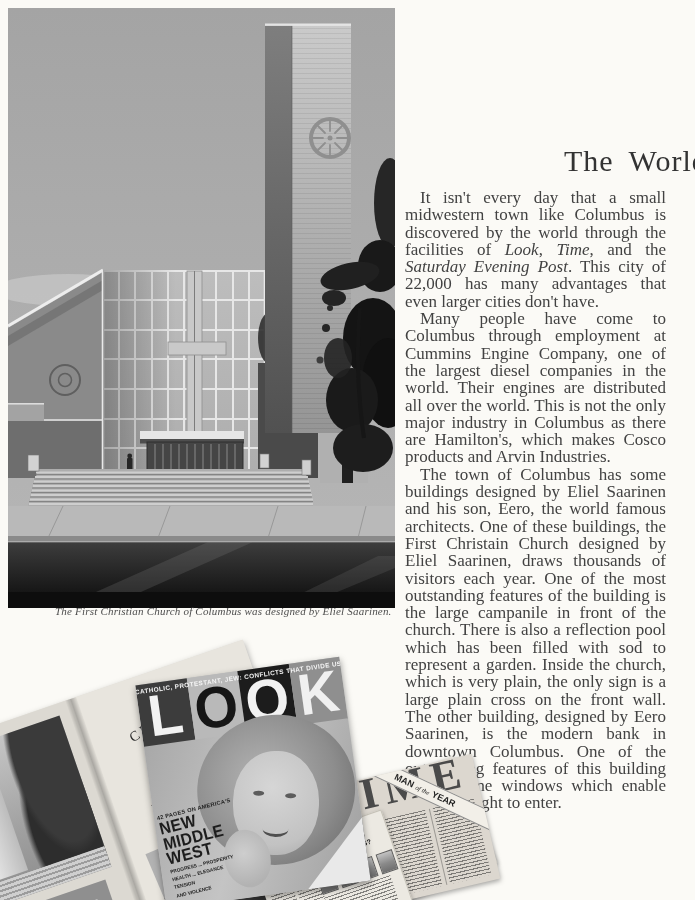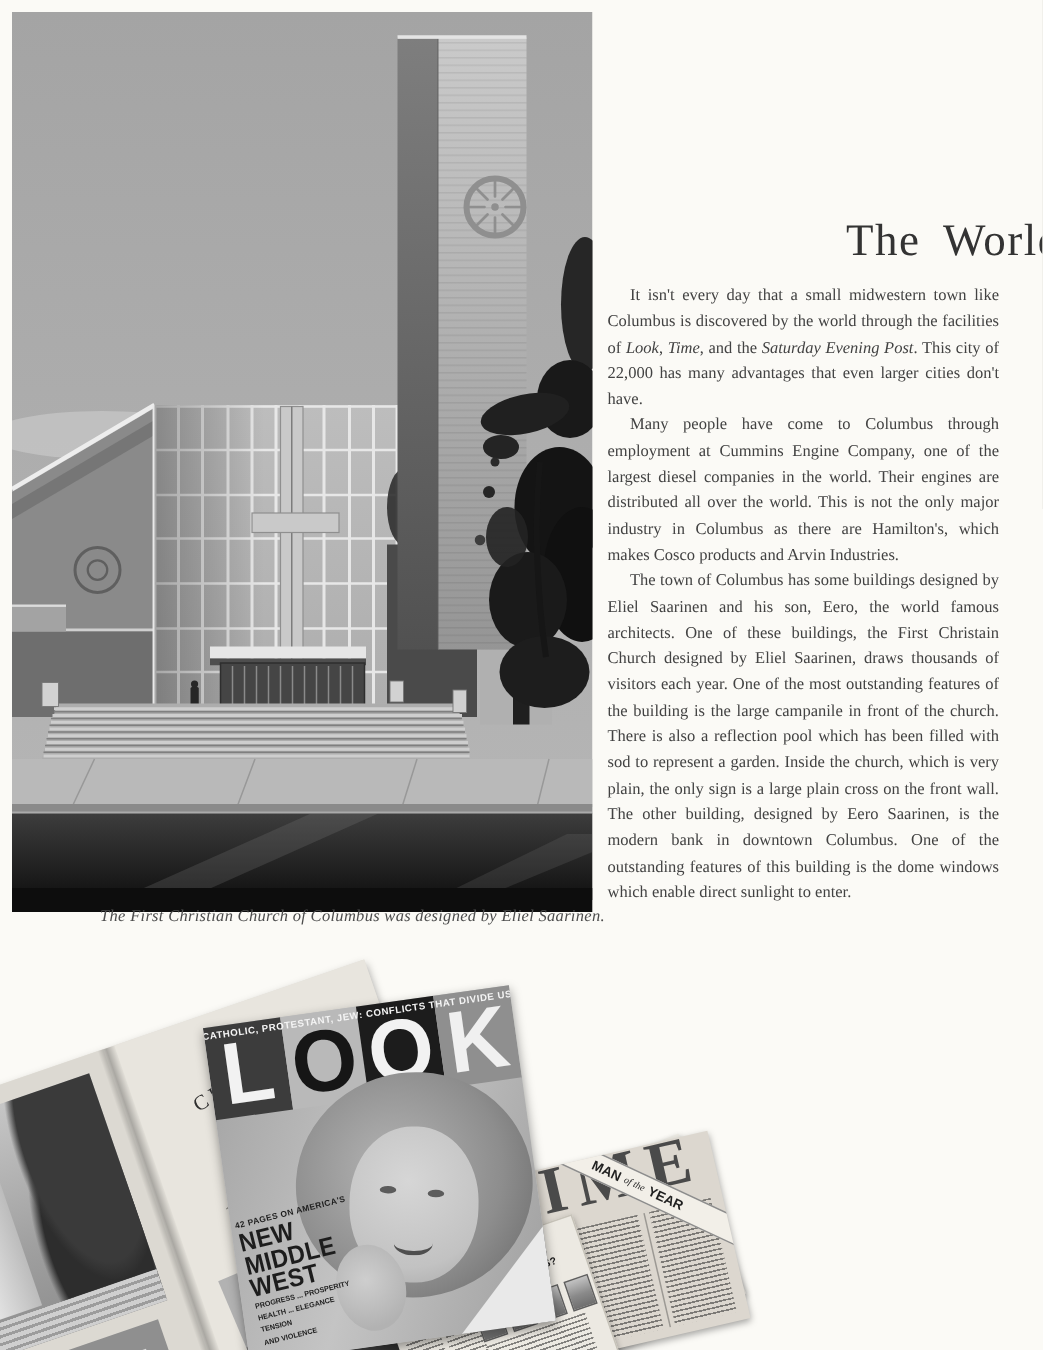--- a/index.html
+++ b/index.html
@@ -3,27 +3,27 @@
 <meta charset="utf-8">
 <style>
   html,body{margin:0;padding:0;background:#e9e7e2;}
   .page{position:relative;width:695px;height:900px;background:#fbfaf6;overflow:hidden;
         font-family:"Liberation Serif",serif;}
 
   
   .photo{position:absolute;left:8px;top:8px;width:387px;height:600px;display:block;}
 
   
-  .caption{position:absolute;left:55px;top:605px;width:360px;text-align:center;
+  .caption{position:absolute;left:55px;top:605px;width:360px;text-align:left;
            font-style:italic;font-size:11px;letter-spacing:.2px;color:#4d4d4d;}
 
   
   .world-title{position:absolute;left:564px;top:144px;font-size:30px;color:#333;
                white-space:nowrap;word-spacing:7px;letter-spacing:1px;}
-  .article{position:absolute;left:405px;top:189px;width:261px;font-size:11px;
+  .article{position:absolute;left:405px;top:189px;width:261px;font-size:17px;
            line-height:17.3px;color:#424242;text-align:justify;}
   .article p{margin:0;text-indent:15px;}
   .article em{font-style:italic;}
 
   
   .ftext{background-image:repeating-linear-gradient(to bottom,
           rgba(45,45,45,.55) 0 1.1px,transparent 1.1px 3.4px);}
   .ftext-lt{background-image:repeating-linear-gradient(to bottom,
           rgba(70,70,70,.45) 0 1.2px,transparent 1.2px 4.6px);}
   .portrait{width:15px;height:19px;background:linear-gradient(#c2c2c2,#8a8a8a 55%,#6f6f6f);

